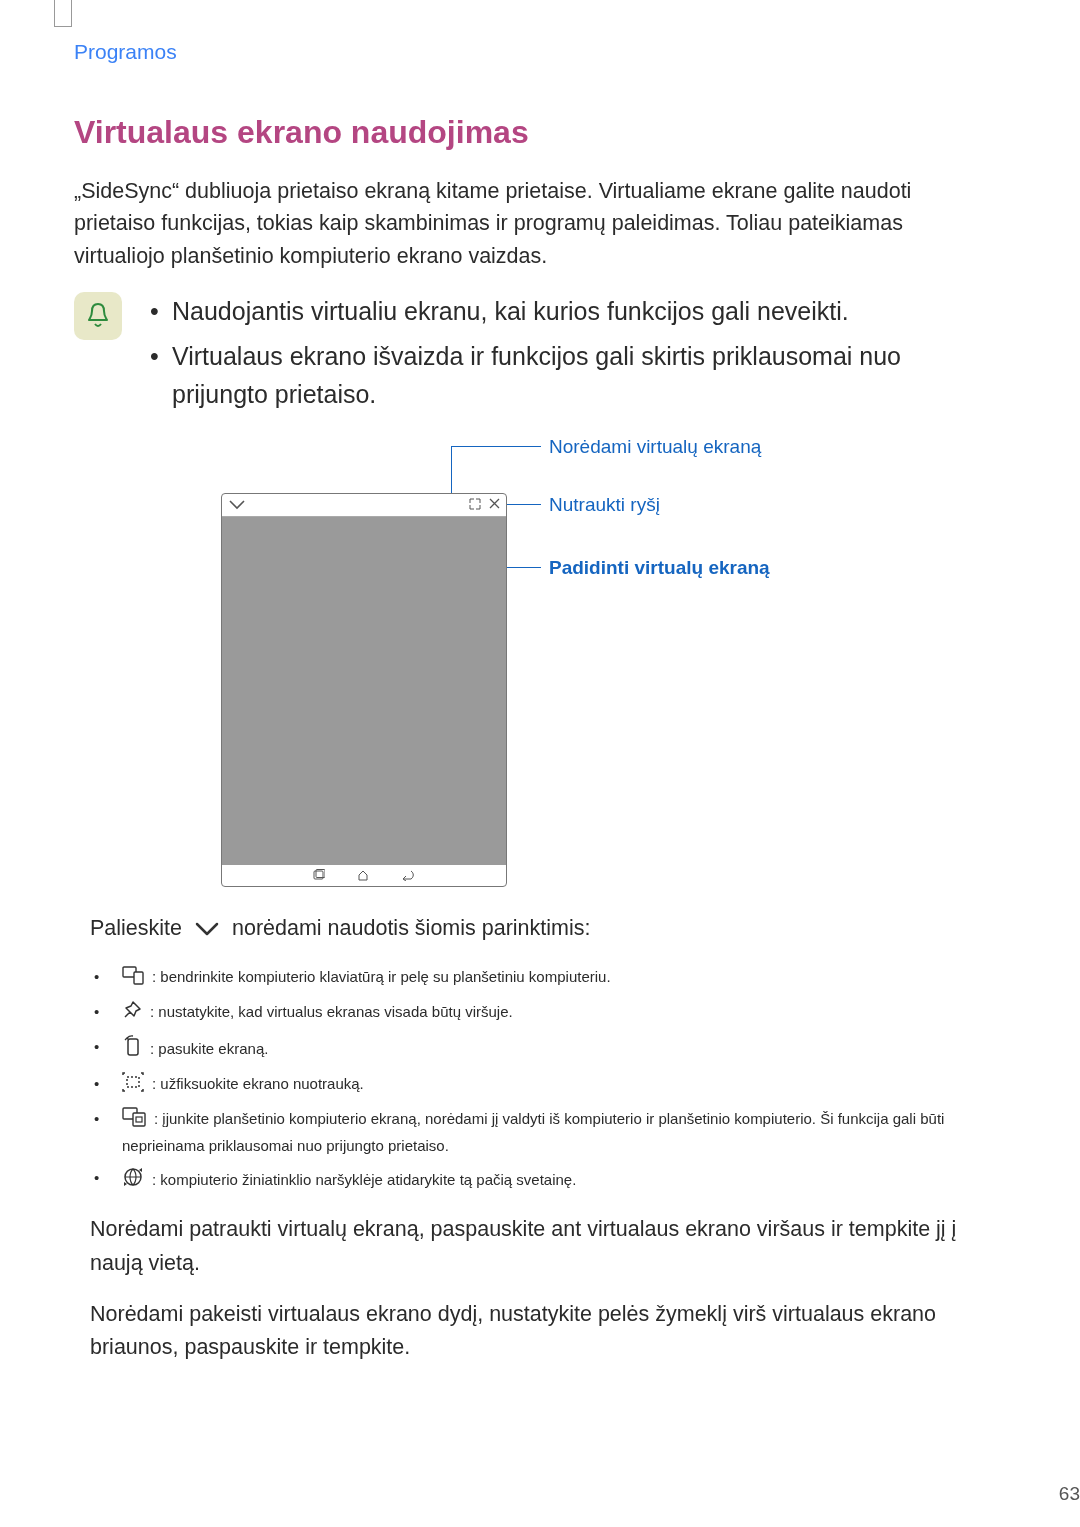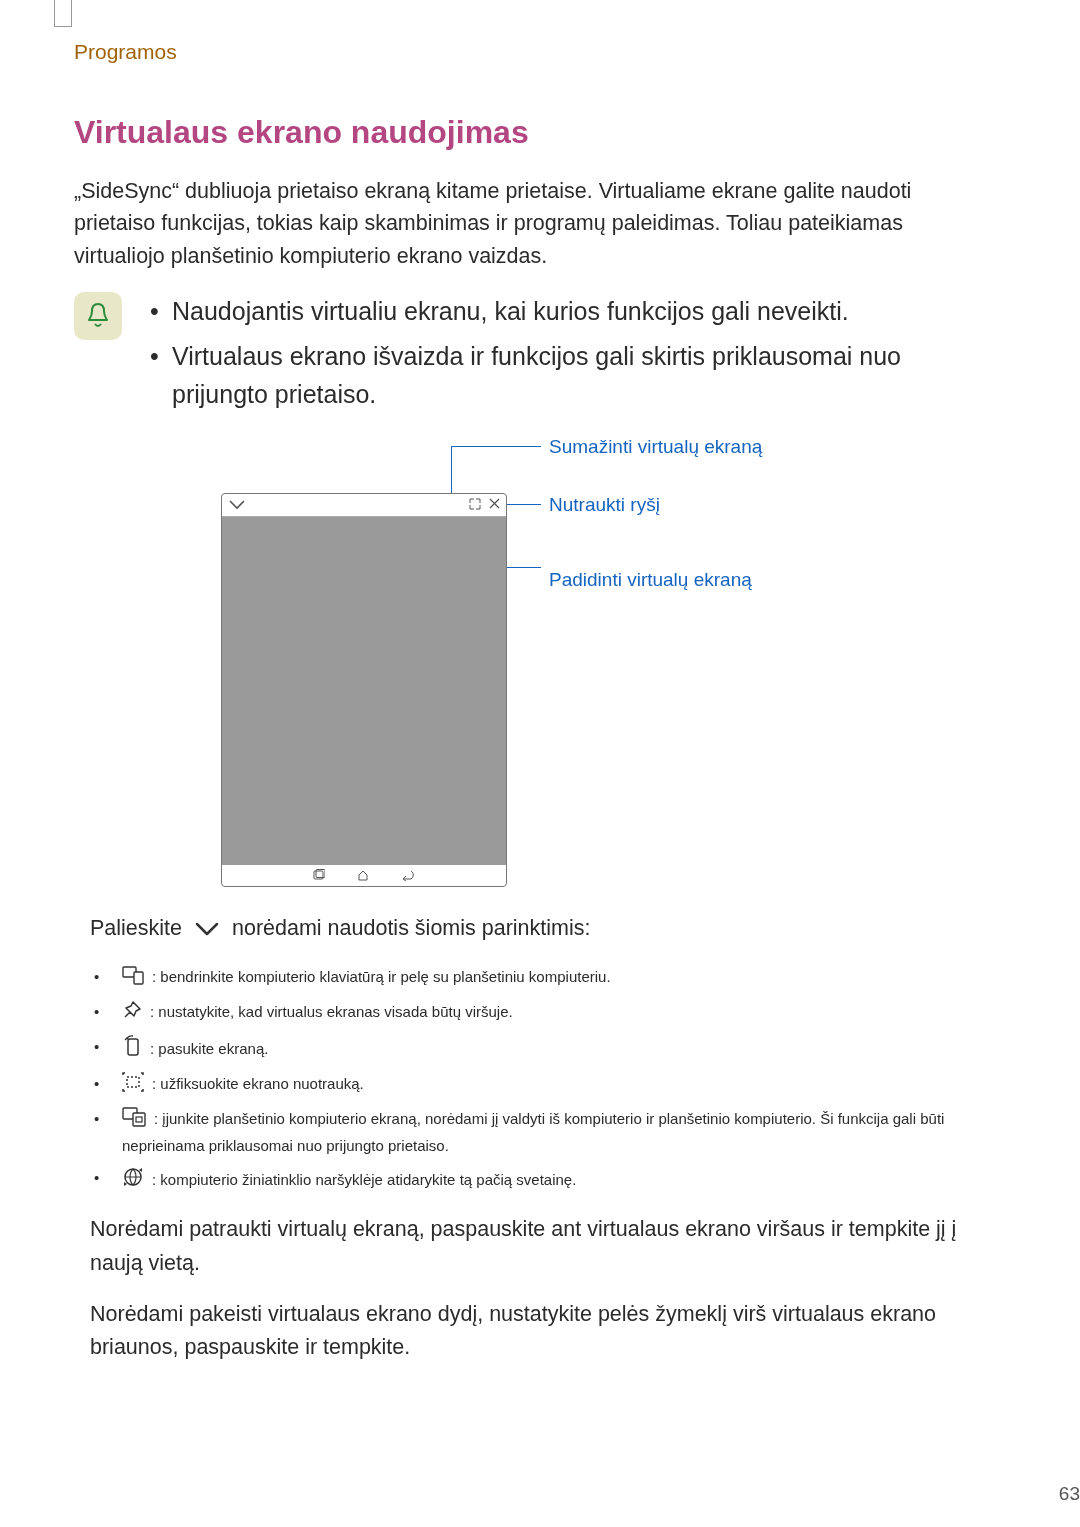--- a/index.html
+++ b/index.html
@@ -17,21 +17,21 @@
     position: absolute;
     top: 0;
     left: 54px;
     width: 16px;
     height: 26px;
     border-left: 1px solid #999;
     border-right: 1px solid #999;
     border-bottom: 1px solid #999;
   }
   .breadcrumb {
-    color: #a16207;
+    color: #3b82f6;
     font-size: 21px;
     margin: 0 20px 50px 20px;
   }
   h2.section-title {
     color: #b44682;
     font-weight: 600;
     font-size: 32px;
     margin: 0 20px 24px 20px;
   }
   .intro {
@@ -211,23 +211,23 @@
   <div class="diagram">
 
     <div class="leader-v" style="left:230px; top:0; height:47px;"></div>
     <div class="leader-h" style="left:230px; top:0; width:90px;"></div>
 
     <div class="leader-h" style="left:276px; top:58px; width:44px;"></div>
 
     <div class="leader-v" style="left:254px; top:59px; height:62px;"></div>
     <div class="leader-h" style="left:254px; top:121px; width:66px;"></div>
 
-    <span class="callout" style="left:328px; top:-10px;">Sumažinti virtualų ekraną</span>
+    <span class="callout" style="left:328px; top:-10px;">Norėdami virtualų ekraną</span>
     <span class="callout" style="left:328px; top:48px;">Nutraukti ryšį</span>
-    <span class="callout" style="left:328px; top:123px;">Padidinti virtualų ekraną</span>
+    <span class="callout" style="left:328px; top:111px;font-weight:bold;">Padidinti virtualų ekraną</span>
 
     <div class="tablet-frame">
       <div class="tablet-topbar">
         <span class="ico">
           <svg class="chev-svg" viewBox="0 0 18 11">
               <polyline points="2,2 9,9 16,2" fill="none" stroke="#555" stroke-width="1.6"></polyline>
             </svg>
         </span>
         <span class="right">
           <span class="ico">

